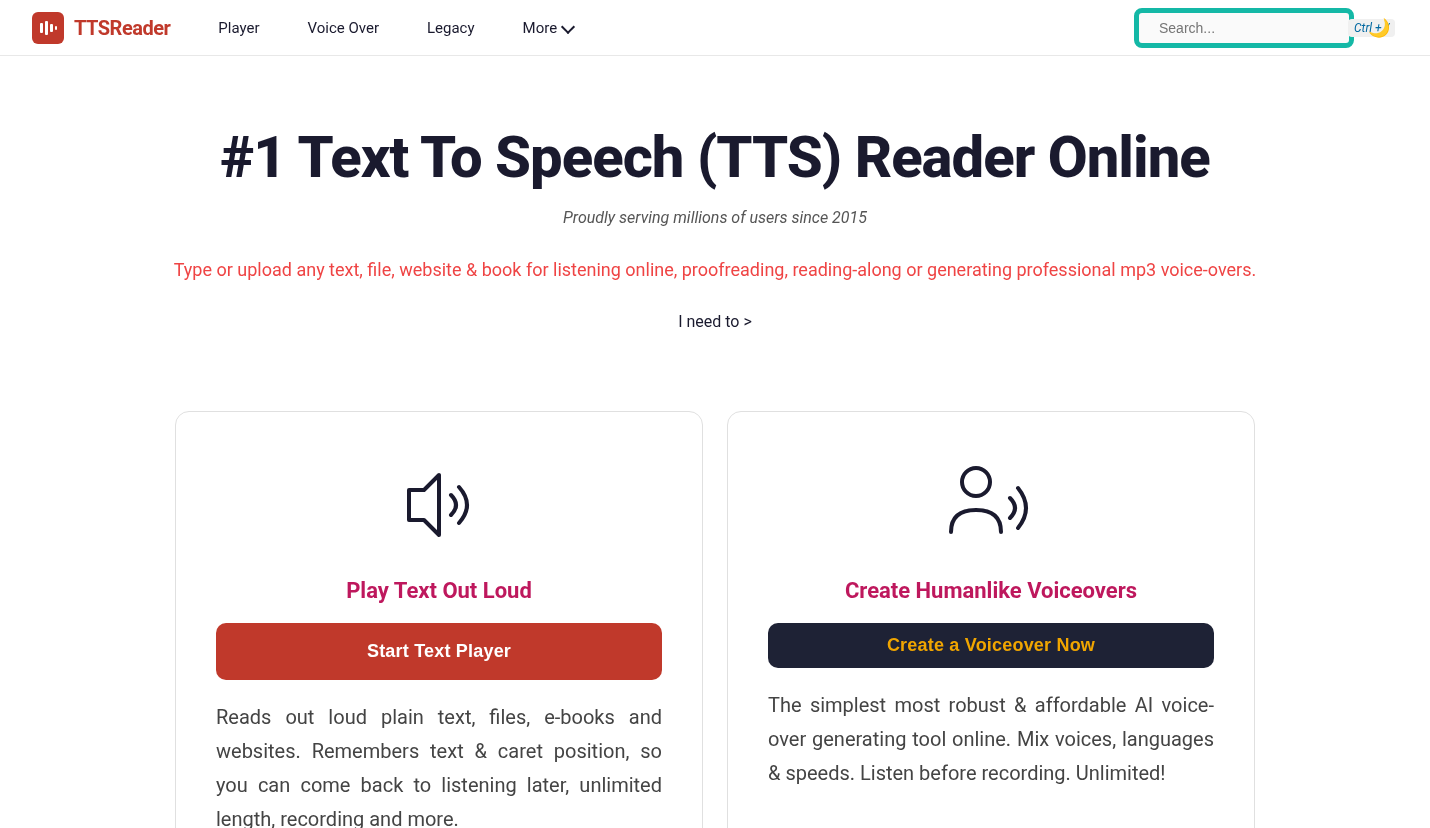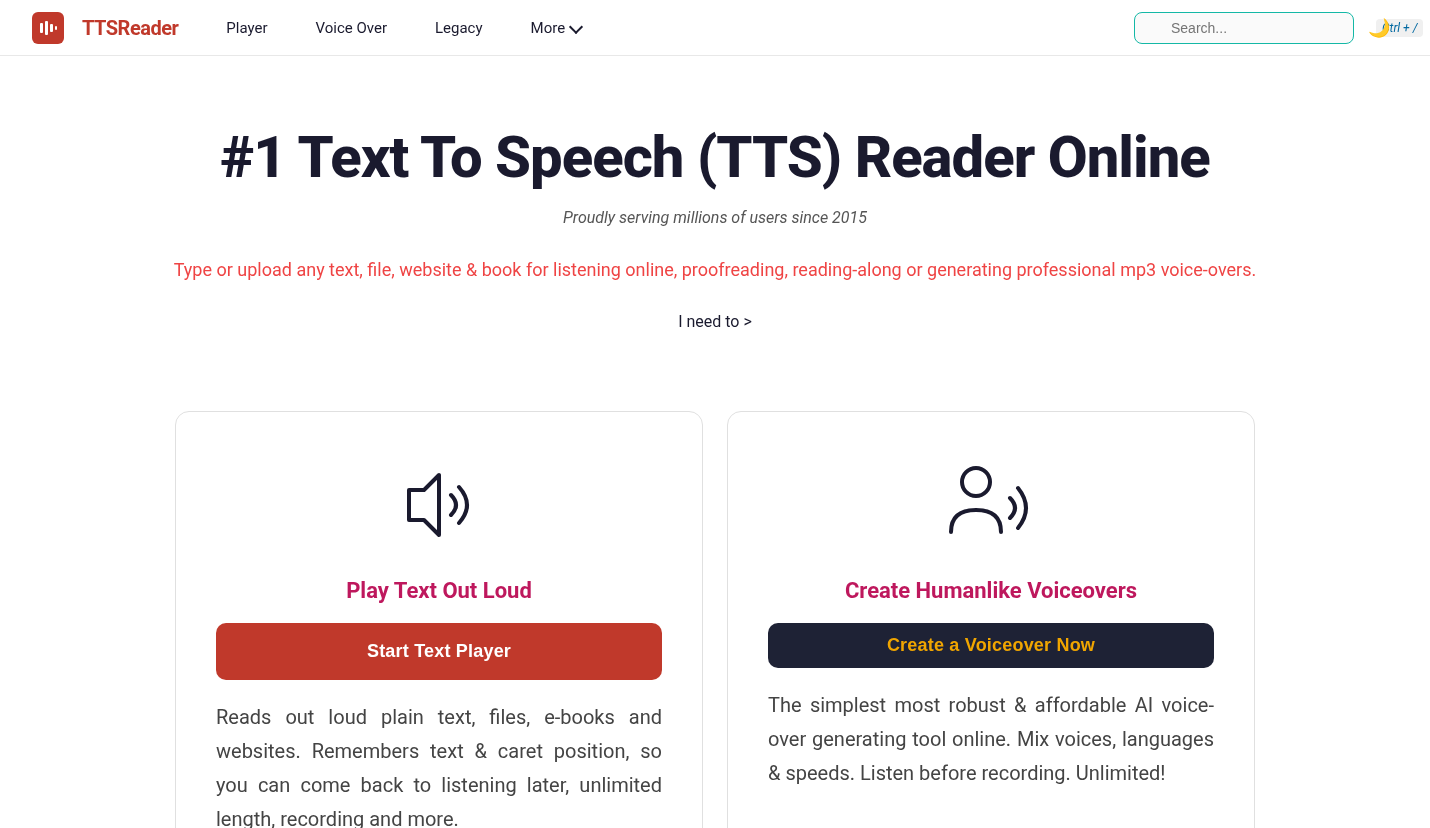--- a/index.html
+++ b/index.html
@@ -14,21 +14,21 @@
       display: flex;
       align-items: center;
       padding: 0 32px;
       height: 56px;
       border-bottom: 1px solid #e8e8e8;
       background: #fff;
     }
     .logo {
       display: flex;
       align-items: center;
-      gap: 18px;
+      gap: 10px;
       margin-right: 36px;
       text-decoration: none;
     }
     .logo-icon {
       width: 32px;
       height: 32px;
       background: #c0392b;
       border-radius: 6px;
       display: flex;
       align-items: center;
@@ -63,24 +63,24 @@
     }
     .search-area {
       display: flex;
       align-items: center;
       gap: 8px;
       margin-left: auto;
     }
     .search-box {
       display: flex;
       align-items: center;
-      border: 1px solid #14b8a6;
+      border: 5px solid #14b8a6;
       border-radius: 8px;
       padding: 6px 12px;
-      gap: 24px;
+      gap: 8px;
       background: #fafafa;
       width: 220px;
     }
     .search-input {
       border: none;
       background: transparent;
       outline: none;
       font-size: 14px;
       color: #999;
       flex: 1;

